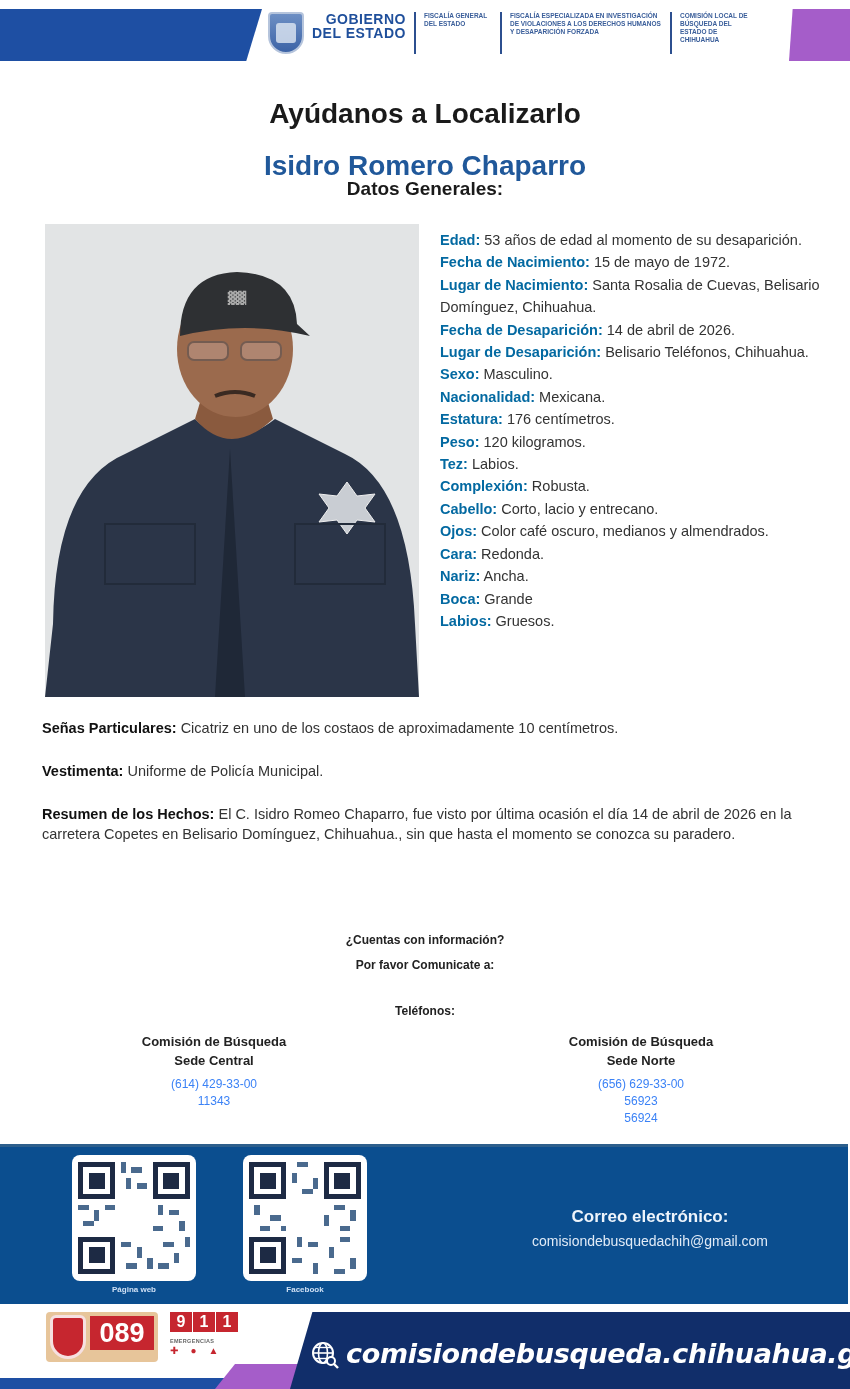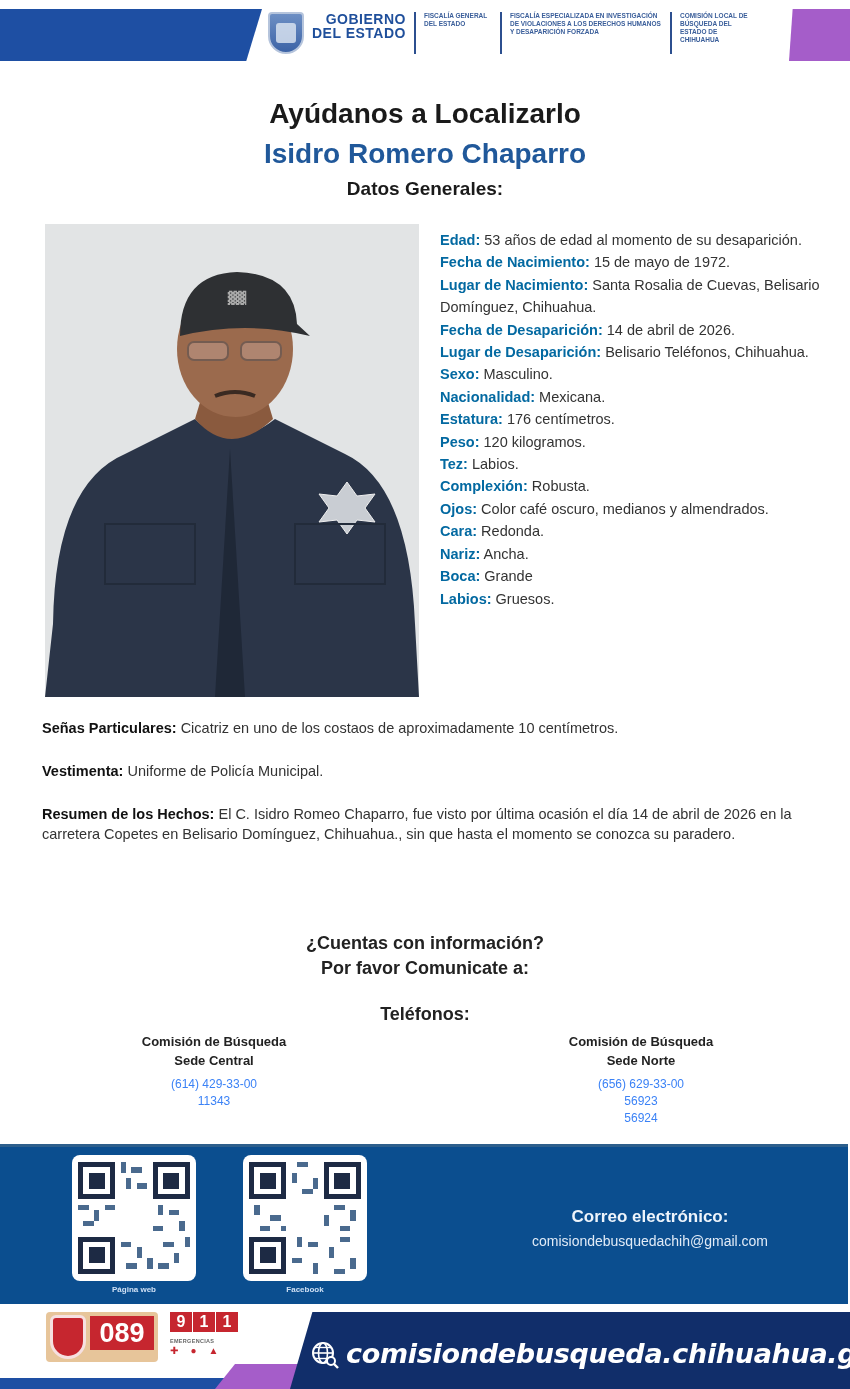--- a/index.html
+++ b/index.html
@@ -15,37 +15,37 @@
   .hdr-logos { position: absolute; top: 12px; left: 268px; height: 48px; display: flex; align-items: flex-start; gap: 8px; }
   .shield { width: 36px; height: 42px; background: linear-gradient(#6d8fc4,#3c63a6); border: 2px solid #b5c4dc;
             border-radius: 4px 4px 18px 18px; display:flex; align-items:center; justify-content:center; }
   .shield-inner { width: 20px; height: 20px; background: #dfe7f3; border-radius: 3px; opacity: .8; }
   .gob { font-weight: 700; color: #1f4f9b; font-size: 14px; line-height: 14px; text-align: right; letter-spacing: .5px; }
   .vsep { width: 2px; height: 42px; background: #2c4f8f; }
   .small-org { font-size: 6.5px; line-height: 8px; color: #3a5e9a; font-weight: 700; text-transform: uppercase; }
 
   
   .title { position: absolute; top: 98px; left: 0; width: 850px; text-align: center; font-size: 28px; font-weight: 700; color: #1a1a1a; }
-  .name { position: absolute; top: 138px; left: 0; width: 850px; text-align: center; font-size: 28px; font-weight: 700; color: #20589a; }
+  .name { position: absolute; top: 150px; left: 0; width: 850px; text-align: center; font-size: 28px; font-weight: 700; color: #20589a; }
   .subtitle { position: absolute; top: 178px; left: 0; width: 850px; text-align: center; font-size: 19px; font-weight: 700; color: #1a1a1a; }
 
   
   .photo { position: absolute; top: 224px; left: 45px; width: 374px; height: 473px; background: #e6e8e9; overflow: hidden; }
   .photo svg { width: 100%; height: 100%; display: block; }
 
   
   .details { position: absolute; top: 229px; left: 440px; width: 400px; font-size: 14.5px; line-height: 22.4px; color: #333; }
   .details b { color: #0369a1; }
   .details .row { }
 
   .para { position: absolute; left: 42px; width: 770px; font-size: 14.5px; line-height: 20px; color: #333; }
   .para b { color: #111; }
 
   
-  .center-bold { position: absolute; left: 0; width: 850px; text-align: center; font-weight: 700; font-size: 18px; color: #222; }
+  .center-bold { position: absolute; left: 0; width: 850px; text-align: center; font-weight: 700; font-size: 12px; color: #222; }
   .office { position: absolute; width: 260px; text-align: center; }
   .office .on { font-weight: 700; font-size: 13px; line-height: 19px; color: #222; }
   .office .ph { font-size: 12px; line-height: 17px; color: #3b82f6; }
   .office .phones { margin-top: 6px; }
 
   
   .band { position: absolute; top: 1144px; left: 0; width: 848px; height: 160px; background: #0b4e8f; border-top: 3px solid #2d5f8c; }
   .qr { position: absolute; top: 8px; width: 124px; height: 126px; background: #fff; border-radius: 8px; padding: 6px; }
   .qr svg { width: 100%; height: 100%; }
   .qr-label { position: absolute; top: 138px; width: 124px; text-align: center; color: #cfe0f5; font-size: 8px; font-weight: 700; }
@@ -128,20 +128,21 @@
   <div class="row"><b>Fecha de Nacimiento:</b><span> 15 de mayo de 1972.</span></div>
   <div class="row"><b>Lugar de Nacimiento:</b><span> Santa Rosalia de Cuevas, Belisario Domínguez, Chihuahua.</span></div>
   <div class="row"><b>Fecha de Desaparición:</b><span> 14 de abril de 2026.</span></div>
   <div class="row"><b>Lugar de Desaparición:</b><span> Belisario Teléfonos, Chihuahua.</span></div>
   <div class="row"><b>Sexo:</b><span> Masculino.</span></div>
   <div class="row"><b>Nacionalidad:</b><span> Mexicana.</span></div>
   <div class="row"><b>Estatura:</b><span> 176 centímetros.</span></div>
   <div class="row"><b>Peso:</b><span> 120 kilogramos.</span></div>
   <div class="row"><b>Tez:</b><span> Labios.</span></div>
   <div class="row"><b>Complexión:</b><span> Robusta.</span></div>
+  <div class="row"><b>Cabello:</b><span> Corto, lacio y entrecano.</span></div>
   <div class="row"><b>Ojos:</b><span> Color café oscuro, medianos y almendrados.</span></div>
   <div class="row"><b>Cara:</b><span> Redonda.</span></div>
   <div class="row"><b>Nariz:</b><span> Ancha.</span></div>
   <div class="row"><b>Boca:</b><span> Grande</span></div>
   <div class="row"><b>Labios:</b><span> Gruesos.</span></div>
 </div>
 
 <div class="para" style="top:718px"><b>Señas Particulares:</b><span> Cicatriz en uno de los costaos de aproximadamente 10 centímetros.</span></div>
 <div class="para" style="top:761px"><b>Vestimenta:</b><span> Uniforme de Policía Municipal.</span></div>
 <div class="para" style="top:804px"><b>Resumen de los Hechos:</b><span> El C. Isidro Romeo Chaparro, fue visto por última ocasión el día 14 de abril de 2026 en la carretera Copetes en Belisario Domínguez, Chihuahua., sin que hasta el momento se conozca su paradero.</span></div>

